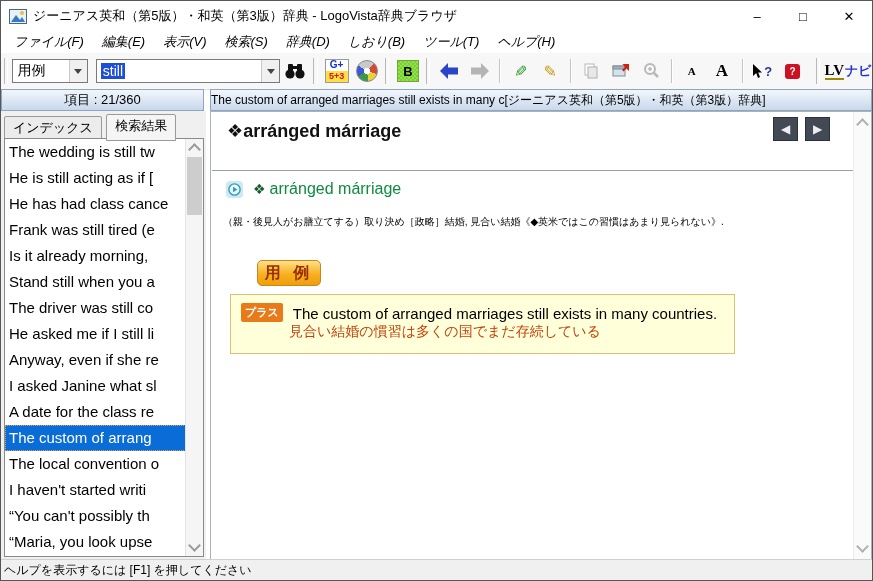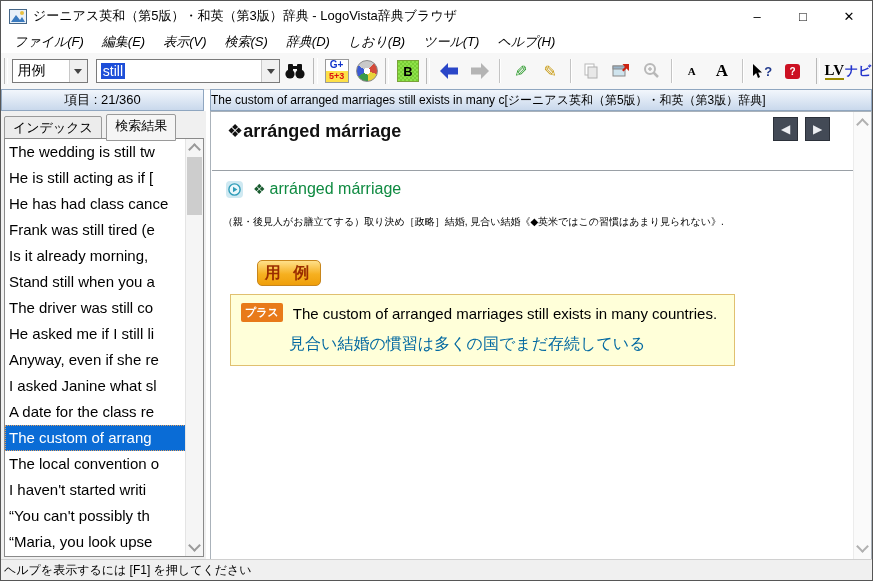--- a/index.html
+++ b/index.html
@@ -66,21 +66,21 @@
   .head-divider{position:absolute;left:1px;right:0;top:58px;border-bottom:1px solid #9aa0a6;}
   .entry-line{position:absolute;left:15px;top:68px;display:flex;align-items:center;}
   .play-icon{width:17px;height:17px;border-radius:4px;background:#cfe9f2;display:flex;align-items:center;justify-content:center;margin-right:10px;}
   .entry-diamond{color:#1a5c30;font-size:14px;margin-right:4px;}
   .entry-word{font-size:16px;color:#0e8a40;}
   .definition{position:absolute;left:12px;top:92px;width:648px;font-size:10px;line-height:36px;color:#000;}
   .yourei-btn{position:absolute;left:46px;top:148px;width:64px;height:26px;border:1px solid #c8861c;border-radius:5px;background:linear-gradient(#ffe08a,#f6b020 55%,#ef9f0a);color:#9a2c00;font-weight:bold;font-size:16px;letter-spacing:4px;display:flex;align-items:center;justify-content:center;box-sizing:border-box;}
   .example-box{position:absolute;left:19px;top:182px;width:505px;min-height:60px;background:#ffffd9;border:1px solid #e0c070;box-sizing:border-box;padding:8px 10px 10px 10px;}
   .ex-badge{display:inline-block;background:#e87a1a;color:#fff;font-size:11px;font-weight:bold;padding:2px 4px;border-radius:2px;vertical-align:3px;margin-right:10px;}
   .ex-en{font-size:15px;color:#000;}
-  .ex-ja{font-size:16px;color:#0369a1;margin-top:11px;padding-left:48px;}
+  .ex-ja{font-size:14px;color:#c2410c;margin-top:0;padding-left:48px;}
   .main-vscroll{position:absolute;top:0;right:0;width:17px;bottom:0;background:#fafafa;border-left:1px solid #ececec;}
   
   .statusbar{position:absolute;left:0;bottom:0;right:0;height:20px;background:#f0f0f0;border-top:1px solid #d0d0d0;display:flex;align-items:center;padding-left:3px;font-size:12px;color:#000;}
 </style>
 </head>
 <body>
 
 <div class="window">
 
   <div class="titlebar">

